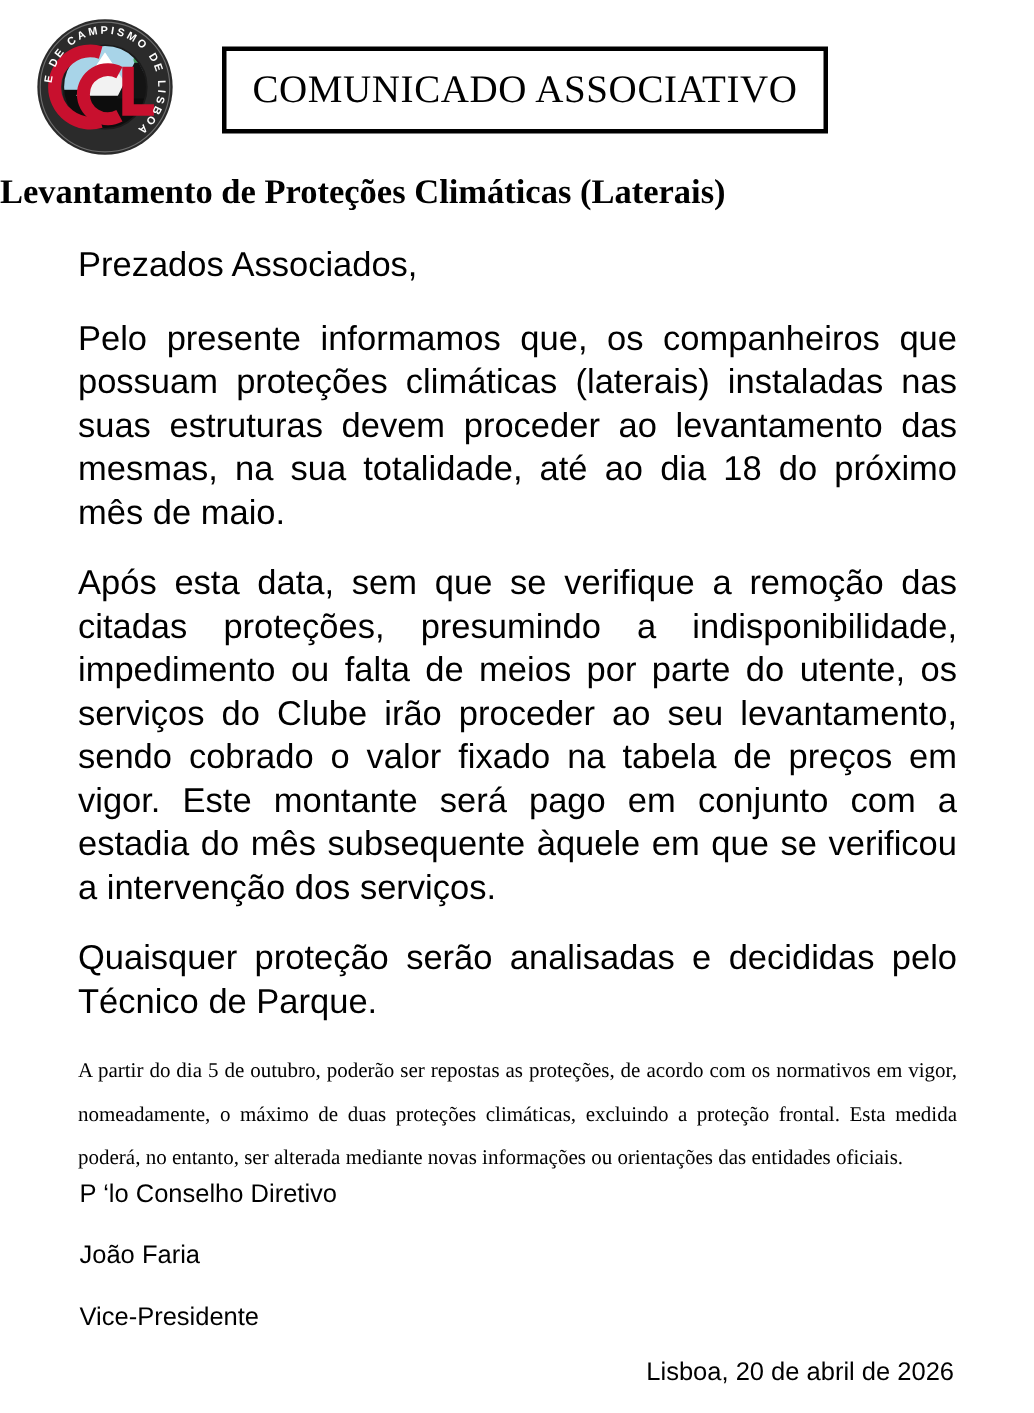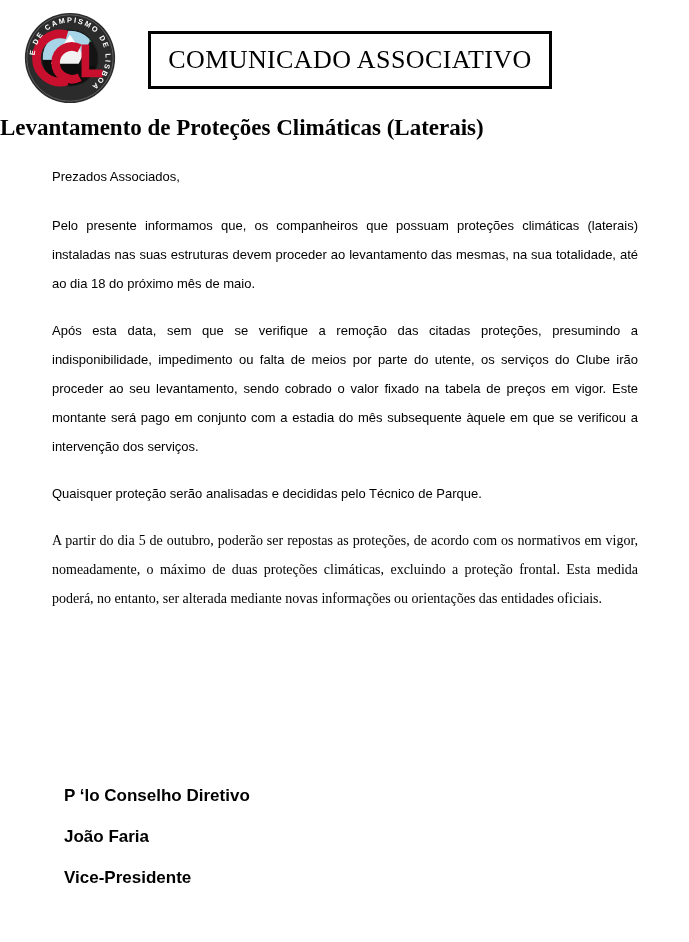--- a/index.html
+++ b/index.html
@@ -65,21 +65,21 @@
   
   .body-area {
     position: absolute;
     left: 52px;
     top: 162px;
     width: 586px;
   }
 
   .p-sans {
     font-family: "Liberation Sans", sans-serif;
-    font-size: 13px;
+    font-size: 23px;
     line-height: 29px;
     text-align: justify;
     margin: 0 0 18px 0;
   }
 
   .p-sans.salutation { text-align: left; margin-bottom: 20px; }
 
   .p-serif {
     font-family: "Liberation Serif", serif;
     font-size: 14px;
@@ -93,23 +93,22 @@
     position: absolute;
     left: 52px;
     top: 786px;
     width: 586px;
   }
 
   .sig-line {
     font-family: "Liberation Sans", sans-serif;
     font-size: 17px;
     line-height: 20px;
-    margin: 0 0 21px 12px;
+    margin: 0 0 21px 1px;
     text-align: left;
-    font-weight: bold;
   }
 
   .date-line {
     position: absolute;
     left: 52px;
     top: 905px;
     width: 584px;
     text-align: right;
     font-family: "Liberation Sans", sans-serif;
     font-size: 17px;
@@ -177,14 +176,15 @@
 
     <p class="p-serif">A partir do dia 5 de outubro, poderão ser repostas as proteções, de acordo com os normativos em vigor, nomeadamente, o máximo de duas proteções climáticas, excluindo a proteção frontal. Esta medida poderá, no entanto, ser alterada mediante novas informações ou orientações das entidades oficiais.</p>
   </div>
 
   <div class="signature">
     <p class="sig-line">P ‘lo Conselho Diretivo</p>
     <p class="sig-line">João Faria</p>
     <p class="sig-line">Vice-Presidente</p>
   </div>
 
+  <div class="date-line">Lisboa, 20 de abril de 2026</div>
 
 </div>
 
 </body></html>

